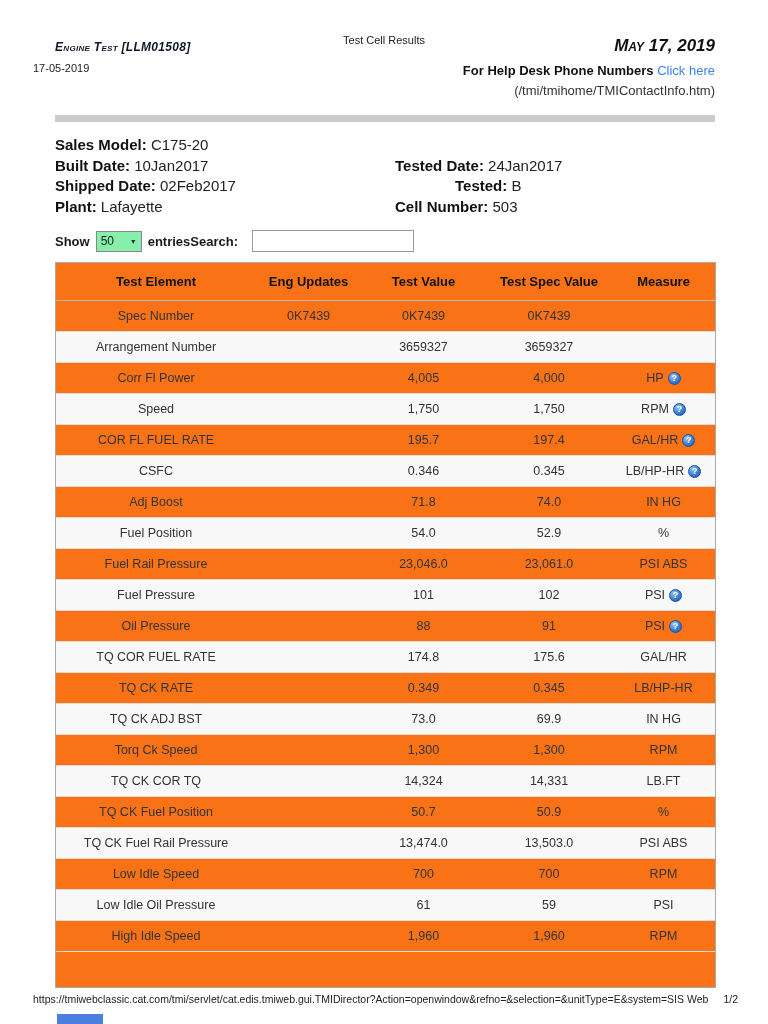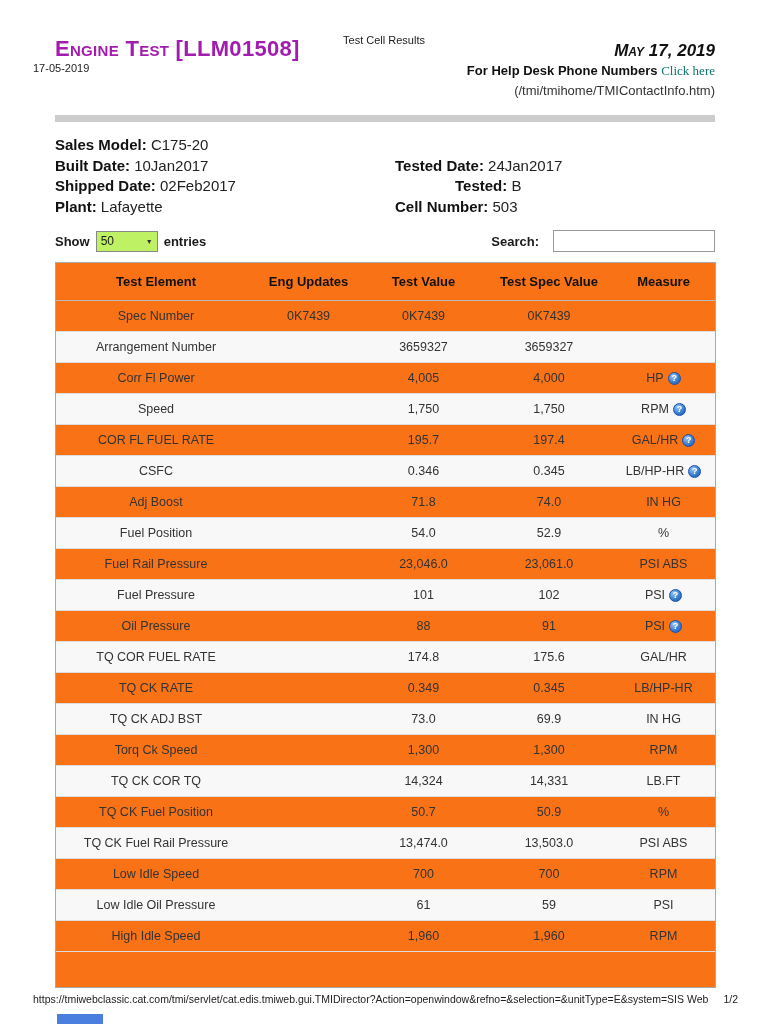--- a/index.html
+++ b/index.html
@@ -11,42 +11,42 @@
   .print-bar { position:absolute; top:14px; left:33px; right:33px; display:flex; font-size:11px; color:#222; }
   .print-date { flex:0 0 auto;margin-top:48px; }
   .print-title { position:absolute; left:0; right:0; text-align:center;margin-top:20px; }
 
   .footer-bar { position:absolute; top:993px; left:33px; right:30px; display:flex; justify-content:space-between; font-size:10.5px; color:#222; }
 
   .blue-frag { position:absolute; left:57px; top:1014px; width:46px; height:10px; background:#4a7fe0; }
 
   
   .title-row { position:absolute; top:36px; left:55px; right:53px; display:flex; justify-content:space-between; align-items:baseline; }
-  .doc-title { font-size:22px; font-weight:bold; font-variant:small-caps; letter-spacing:0.3px; color:#a21caf; }
+  .doc-title { font-size:12px; font-weight:bold; font-style:italic; font-variant:small-caps; letter-spacing:0.3px; color:#0f172a; }
   .doc-date { font-size:17px; font-weight:bold; font-style:italic; font-variant:small-caps; color:#111; }
 
   .help-line { position:absolute; top:63px; left:55px; right:53px; text-align:right; font-size:13px; color:#222; }
   .help-line .bold { font-weight:bold; color:#111; }
-  .help-line .link { color:#0f766e; cursor:pointer;font-family:Liberation Serif, serif; }
+  .help-line .link { color:#3b82f6; cursor:pointer; }
   .help-url { position:absolute; top:83px; left:55px; right:53px; text-align:right; font-size:13px; color:#333; }
 
   .gray-rule { position:absolute; top:115px; left:55px; width:660px; height:7px; background:#ccc; }
 
   
   .info { position:absolute; top:135px; left:55px; right:53px; font-size:15px; line-height:20.5px; color:#222; }
   .info-row { display:flex; }
   .info-left { width:340px; }
   .info-right { width:320px; }
   .lbl { font-weight:bold; color:#111; }
   .indent { padding-left:60px; }
 
   
-  .controls { position:absolute; top:230px; left:55px; width:660px; display:flex; justify-content:space-between; align-items:center; font-size:13px; }
+  .controls { position:absolute; top:230px; left:55px; width:660px; display:flex; align-items:center; font-size:13px; }
   .show-group { display:flex; align-items:center; gap:6px; font-weight:bold; }
-  .select-box { display:inline-flex; align-items:center; justify-content:space-between; width:62px; height:21px; border:1px solid #888; padding:0 4px; font-size:12px; font-weight:normal; background:#bef264; cursor:pointer; }
+  .select-box { display:inline-flex; align-items:center; justify-content:space-between; width:46px; height:21px; border:1px solid #888; padding:0 4px; font-size:12px; font-weight:normal; background:#86efac; cursor:pointer; }
   .select-box .arrow { font-size:7px; color:#333; }
   .search-group { display:flex; align-items:center; gap:14px; }
   .search-label { font-weight:bold; }
   .search-input { width:162px; height:22px; border:1px solid #999; background:#fff; font-size:12px; padding:0 4px; }
 
   
   .tbl { position:absolute; top:262px; left:55px; width:661px; height:726px; border:1px solid #a9a9a9; background:#f97316; }
   .thead { display:flex; height:38px; align-items:center; border-bottom:1px solid #bbb; font-weight:bold; font-size:13px; color:#111; }
   .trow { display:flex; height:31px; align-items:center; border-bottom:1px solid #ddd; font-size:12.5px; color:#333; }
   .trow:nth-child(even) { background:#f8f8f8; }

